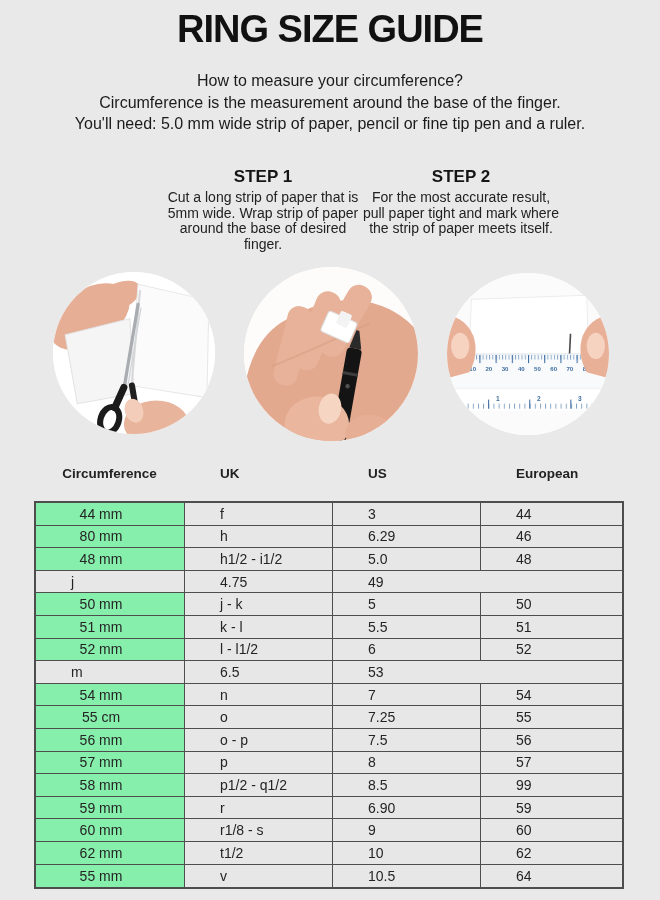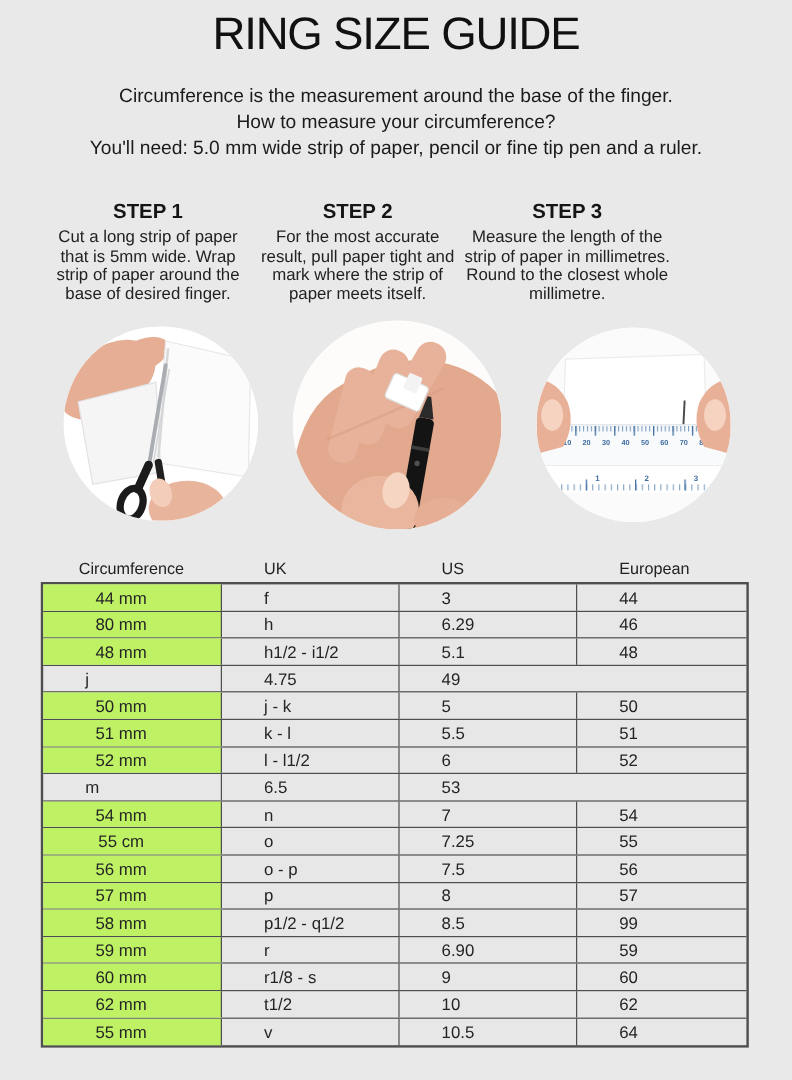--- a/index.html
+++ b/index.html
@@ -5,90 +5,86 @@
   * { margin:0; padding:0; box-sizing:border-box; }
   html,body { background:#d9d9d9; }
   .page {
     position:relative; width:660px; height:900px; margin:0 auto;
     background:#e9e9e9; overflow:hidden;
     font-family:"Liberation Sans","DejaVu Sans",sans-serif;
     color:#1d1d1d;
   }
   .title {
     position:absolute; top:8px; left:0; width:100%;
-    text-align:center; font-size:38px; font-weight:400;
+    text-align:center; font-size:38px; font-weight:700;
     letter-spacing:-1px; color:#111;
   }
   .intro {
     position:absolute; top:70px; left:0; width:100%;
     text-align:center; font-size:16px; line-height:21.5px; color:#1b1b1b;
   }
   .steps {
     position:absolute; top:167px; left:0; width:588px;
-    display:flex; justify-content:space-between; padding:0 28px 0 36px;
+    display:flex; justify-content:flex-end; padding:0 28px 0 36px;
   }
   .step { width:198px; text-align:center; }
   .step-label { font-size:17px; font-weight:800; color:#151515; margin-bottom:3px; }
   .step-desc { font-size:14px; line-height:15.5px; color:#222; }
   .photo {
     position:absolute; border-radius:50%; overflow:hidden; background:#fff;
   }
   .photo svg { display:block; width:100%; height:100%; }
   .p1 { left:53px;  top:272px; width:162px; height:162px; }
   .p2 { left:244px; top:267px; width:174px; height:174px; }
   .p3 { left:447px; top:273px; width:162px; height:162px; }
 
   .tablewrap { position:absolute; left:34px; top:462px; width:590px; }
   .thead {
     display:grid; grid-template-columns:151px 148px 148px 1fr;
-    height:22px; align-items:center; margin-bottom:1px;
-    font-size:13.5px; color:#222;
+    height:22px; align-items:center; margin-bottom:17px;
+    font-size:13.5px; color:#222;font-weight:bold;
   }
   .th { padding-left:35px; }
   .th.th0 { padding-left:0; text-align:center; }
   .tbody { border:2px solid #4e4e4e; background:#e7e7e7; }
   .trow {
     display:grid; grid-template-columns:149px 148px 148px 1fr;
     height:22.6px; border-bottom:1px solid #4e4e4e;
   }
   .trow:last-child { border-bottom:none; }
   .tcell {
     display:flex; align-items:center; font-size:14px; color:#242424;
     padding-left:35px; border-right:1.5px solid #4e4e4e;
   }
   .tcell.c3 { border-right:none; }
   .tcell.c0 {
-    background:#bef264; justify-content:center; padding-left:0; padding-right:18px;
+    background:#86efac; justify-content:center; padding-left:0; padding-right:18px;
   }
 </style>
 </head>
 <body>
 
 <div class="page">
 
   <h1 class="title">RING SIZE GUIDE</h1>
 
   <div class="intro">
+    <div>How to measure your circumference?</div>
     <div>Circumference is the measurement around the base of the finger.</div>
-    <div>How to measure your circumference?</div>
     <div>You'll need: 5.0 mm wide strip of paper, pencil or fine tip pen and a ruler.</div>
   </div>
 
   <div class="steps">
     <div class="step">
       <div class="step-label">STEP 1</div>
       <div class="step-desc">Cut a long strip of paper that is 5mm wide. Wrap strip of paper around the base of desired finger.</div>
     </div>
     <div class="step">
       <div class="step-label">STEP 2</div>
       <div class="step-desc">For the most accurate result, pull paper tight and mark where the strip of paper meets itself.</div>
-    </div>
-    <div class="step">
-      <div class="step-label">STEP 3</div>
-      <div class="step-desc">Measure the length of the strip of paper in millimetres. Round to the closest whole millimetre.</div>
     </div>
   </div>
 
   <div class="photo p1">
     <svg viewBox="0 0 160 160">
       <rect width="160" height="160" fill="#ffffff"></rect>
       <g fill="#e5ae95">
         <ellipse cx="36" cy="44" rx="44" ry="27" transform="rotate(-33 36 44)"></ellipse>
         <ellipse cx="64" cy="24" rx="24" ry="13" transform="rotate(-24 64 24)"></ellipse>
       </g>
@@ -208,21 +204,21 @@
         </div>
         <div class="trow">
           <div class="tcell c0">80 mm</div>
           <div class="tcell c1">h</div>
           <div class="tcell c2">6.29</div>
           <div class="tcell c3">46</div>
         </div>
         <div class="trow">
           <div class="tcell c0">48 mm</div>
           <div class="tcell c1">h1/2 - i1/2</div>
-          <div class="tcell c2">5.1</div>
+          <div class="tcell c2">5.0</div>
           <div class="tcell c3">48</div>
         </div>
         <div class="trow">
           <div class="tcell c1">j</div>
           <div class="tcell c2">4.75</div>
           <div class="tcell c3">49</div>
         </div>
         <div class="trow">
           <div class="tcell c0">50 mm</div>
           <div class="tcell c1">j - k</div>

